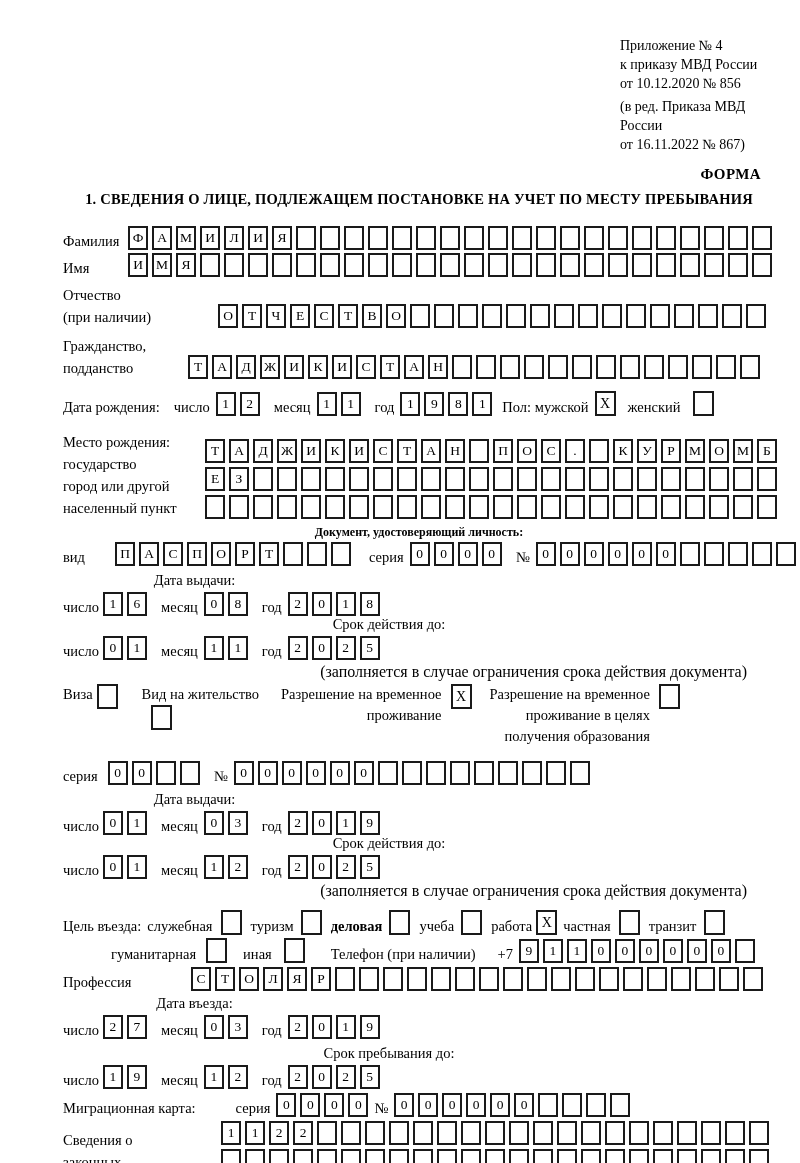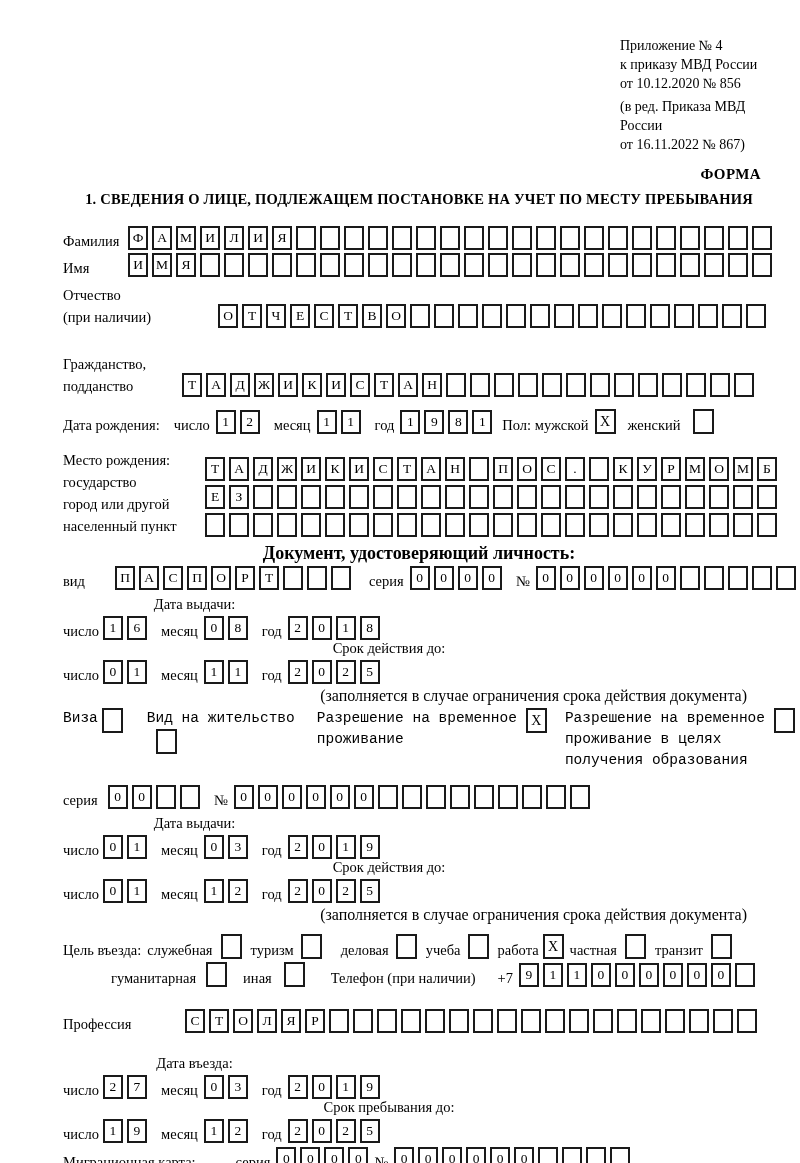--- a/index.html
+++ b/index.html
@@ -47,27 +47,27 @@
 
   .twocol { display:flex; margin-top:6px;flex-direction:column; }
   .col-l { width:358px; flex:none; }
   .col-r { flex:1; }
   .dhead { text-align:center; margin-bottom:3px; }
   .dhead-l { padding-right:95px; }
   .dhead-r { padding-right:60px; }
   .note-r { text-align:right; font-size:16px; padding-right:28px; margin-top:3px; }
 
   .opt { display:flex; align-items:flex-start; }
-  .optlab { text-align:left; line-height:21px;font-family:Liberation Mono, monospace; }
+  .optlab { text-align:right; line-height:21px; }
   .opt .cbox { margin-left:9px; margin-top:0; }
 
-  .mt2 {margin-top:2px;} .mt3 {margin-top:3px;} .mt6 {margin-top:22px;}
+  .mt2 {margin-top:2px;} .mt3 {margin-top:3px;} .mt6 {margin-top:4px;gap:6px;}
   .mt8 {margin-top:4px;} .mt10 {margin-top:10px;} .mt12 {margin-top:12px;}
   .mt14 {margin-top:14px;} .mt18 {margin-top:18px;}
-  .doc-head { text-align:center; font-weight:bold; margin-top:6px; font-size:18px; }
+  .doc-head { text-align:center; font-weight:bold; margin-top:6px; font-size:12px; }
   .intro { line-height:25px; margin-top:8px; }
 </style>
 </head>
 <body>
 
 <div class="page">
 
   <div class="appendix">
     <div>Приложение № 4</div>
     <div>к приказу МВД России</div>
@@ -515,21 +515,21 @@
     </div>
   </div>
   <div class="note-r">(заполняется в случае ограничения срока действия документа)</div>
 
   <div class="frow mt10">
     <span class="lbl">Цель въезда:</span>
     <span class="lbl" style="margin-left:6px;">служебная</span>
     <span class="cbox" style="margin-left:8px;"></span>
     <span class="lbl" style="margin-left:9px;">туризм</span>
     <span class="cbox" style="margin-left:7px;"></span>
-    <span class="lbl" style="margin-left:19px;">деловая</span>
+    <span class="lbl" style="margin-left:9px;font-weight:bold;">деловая</span>
     <span class="cbox" style="margin-left:7px;"></span>
     <span class="lbl" style="margin-left:9px;">учеба</span>
     <span class="cbox" style="margin-left:7px;"></span>
     <span class="lbl" style="margin-left:9px;">работа</span>
     <span class="cbox" style="margin-left:4px;">X</span>
     <span class="lbl" style="margin-left:6px;">частная</span>
     <span class="cbox" style="margin-left:8px;"></span>
     <span class="lbl" style="margin-left:9px;">транзит</span>
     <span class="cbox" style="margin-left:8px;"></span>
   </div>

